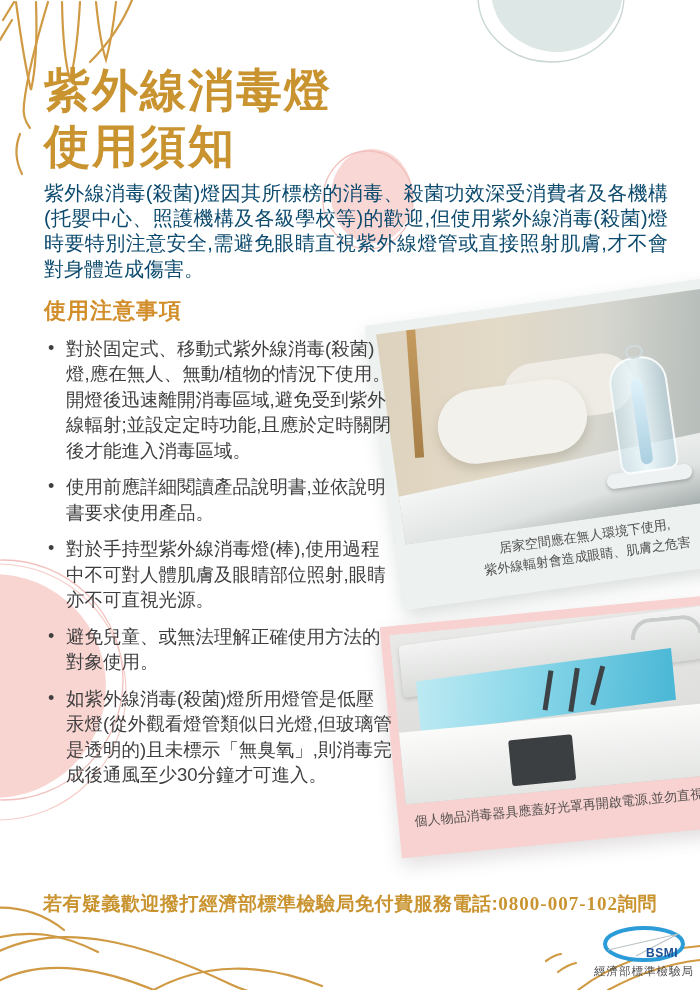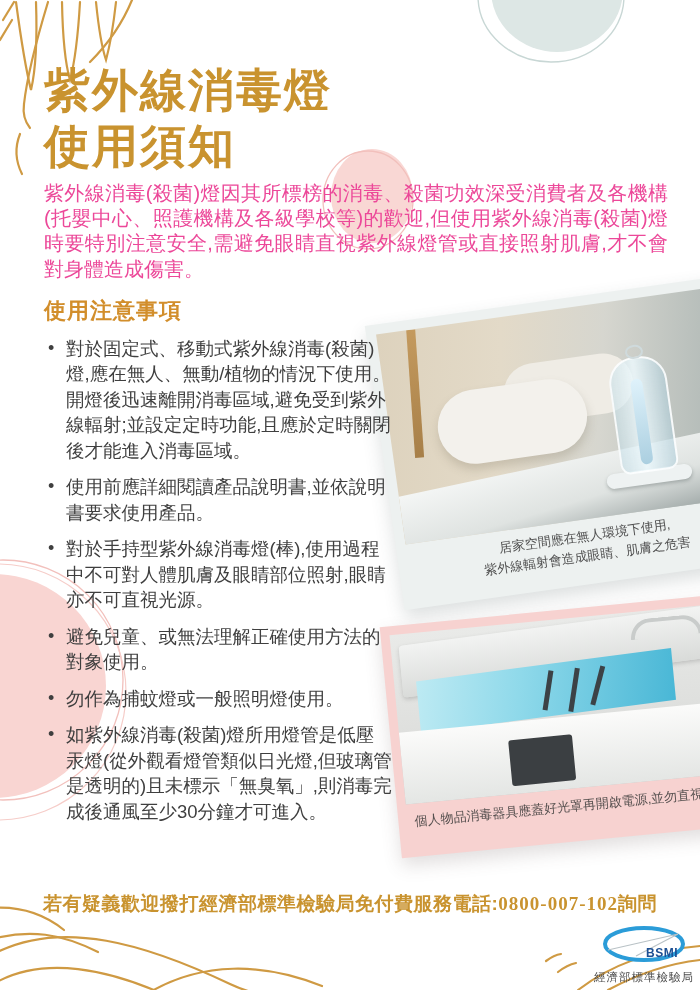--- a/index.html
+++ b/index.html
@@ -8,21 +8,21 @@
     font-family:"Liberation Sans","DejaVu Sans",sans-serif;
   }
   .deco{position:absolute;left:0;top:0;z-index:0;}
   
   .title{
     position:absolute;left:44px;top:62px;z-index:2;margin:0;
     font-size:46px;line-height:1.22;font-weight:bold;color:#c9932f;letter-spacing:2px;
   }
   .content{position:absolute;left:44px;top:181px;width:624px;z-index:2;}
   .intro{
-    margin:0;font-size:20px;line-height:1.26;color:#ec4899;text-align:justify;
+    margin:0;font-size:20px;line-height:1.26;color:#0c4a6e;text-align:justify;
   }
   .section-heading{
     margin:14px 0 10px 0;font-size:22px;font-weight:bold;color:#d28e2b;letter-spacing:1px;
   }
   .bullets{
     margin:10px 0 0 0;padding:0;width:348px;list-style:none;
     font-size:18.5px;line-height:1.38;color:#3f3f3f;
   }
   .bullets li{position:relative;padding-left:22px;margin-bottom:11px;}
   .bullets li::before{
@@ -79,21 +79,21 @@
   .hotline{
     position:absolute;left:10px;top:891px;width:680px;z-index:2;
     font-size:19px;font-weight:bold;color:#c9932f;text-align:center;white-space:nowrap;letter-spacing:.5px;
   }
   .hotline .num{font-family:"Liberation Serif","DejaVu Serif",serif;letter-spacing:1px;}
   .logo{position:absolute;left:594px;top:926px;width:100px;z-index:2;text-align:center;}
   .logo-mark{position:relative;width:84px;height:38px;margin:0 auto;}
   .logo-abbr{
     position:absolute;right:8px;bottom:4px;font-size:12px;font-weight:bold;color:#1c4f93;letter-spacing:.5px;
   }
-  .logo-org{margin-top:6px;font-size:11.5px;color:#4a4a4a;letter-spacing:1px;white-space:nowrap;}
+  .logo-org{margin-top:0;font-size:11.5px;color:#4a4a4a;letter-spacing:1px;white-space:nowrap;}
 </style>
 </head>
 <body>
 
 <div class="poster">
 
   <svg class="deco" width="700" height="990" viewBox="0 0 700 990">
     <g>
       <ellipse cx="557" cy="-10" rx="66" ry="62" fill="#dde7e5"></ellipse>
       <ellipse cx="551" cy="-4" rx="73" ry="66" fill="none" stroke="#c8d7d5" stroke-width="1.4"></ellipse>
@@ -133,21 +133,20 @@
   </h1>
 
   <div class="content">
     <p class="intro">紫外線消毒(殺菌)燈因其所標榜的消毒、殺菌功效深受消費者及各機構(托嬰中心、照護機構及各級學校等)的歡迎,但使用紫外線消毒(殺菌)燈時要特別注意安全,需避免眼睛直視紫外線燈管或直接照射肌膚,才不會對身體造成傷害。</p>
     <h2 class="section-heading">使用注意事項</h2>
     <ul class="bullets">
       <li>對於固定式、移動式紫外線消毒(殺菌)燈,應在無人、無動/植物的情況下使用。開燈後迅速離開消毒區域,避免受到紫外線輻射;並設定定時功能,且應於定時關閉後才能進入消毒區域。</li>
       <li>使用前應詳細閱讀產品說明書,並依說明書要求使用產品。</li>
       <li>對於手持型紫外線消毒燈(棒),使用過程中不可對人體肌膚及眼睛部位照射,眼睛亦不可直視光源。</li>
       <li>避免兒童、或無法理解正確使用方法的對象使用。</li>
-      <li>勿作為捕蚊燈或一般照明燈使用。</li>
       <li>如紫外線消毒(殺菌)燈所用燈管是低壓汞燈(從外觀看燈管類似日光燈,但玻璃管是透明的)且未標示「無臭氧」,則消毒完成後通風至少30分鐘才可進入。</li>
     </ul>
   </div>
 
   <div class="photo1">
     <div class="img">
       <div class="lamp-pole"></div>
       <div class="cushion2"></div>
       <div class="cushion1"></div>
       <div class="tabletop"></div>

